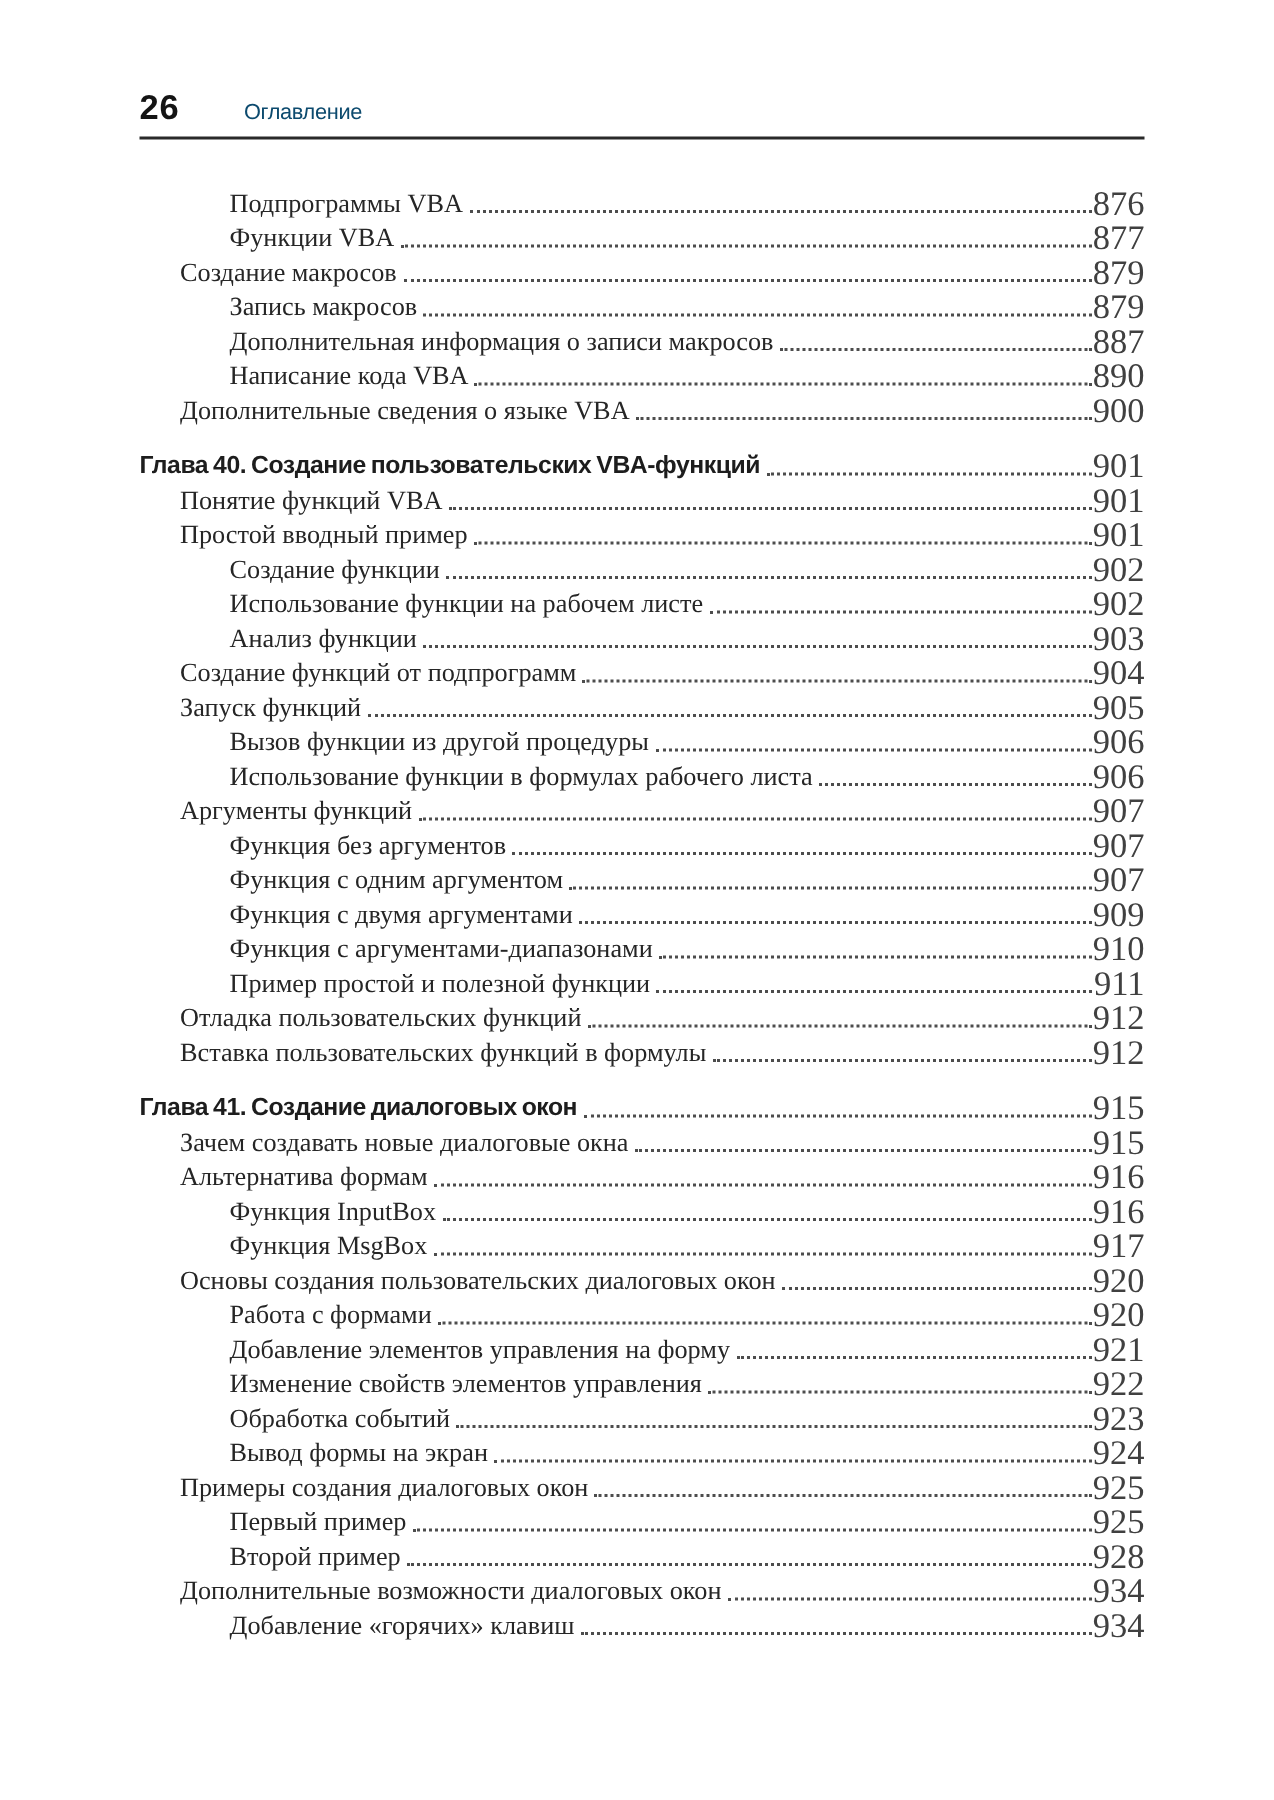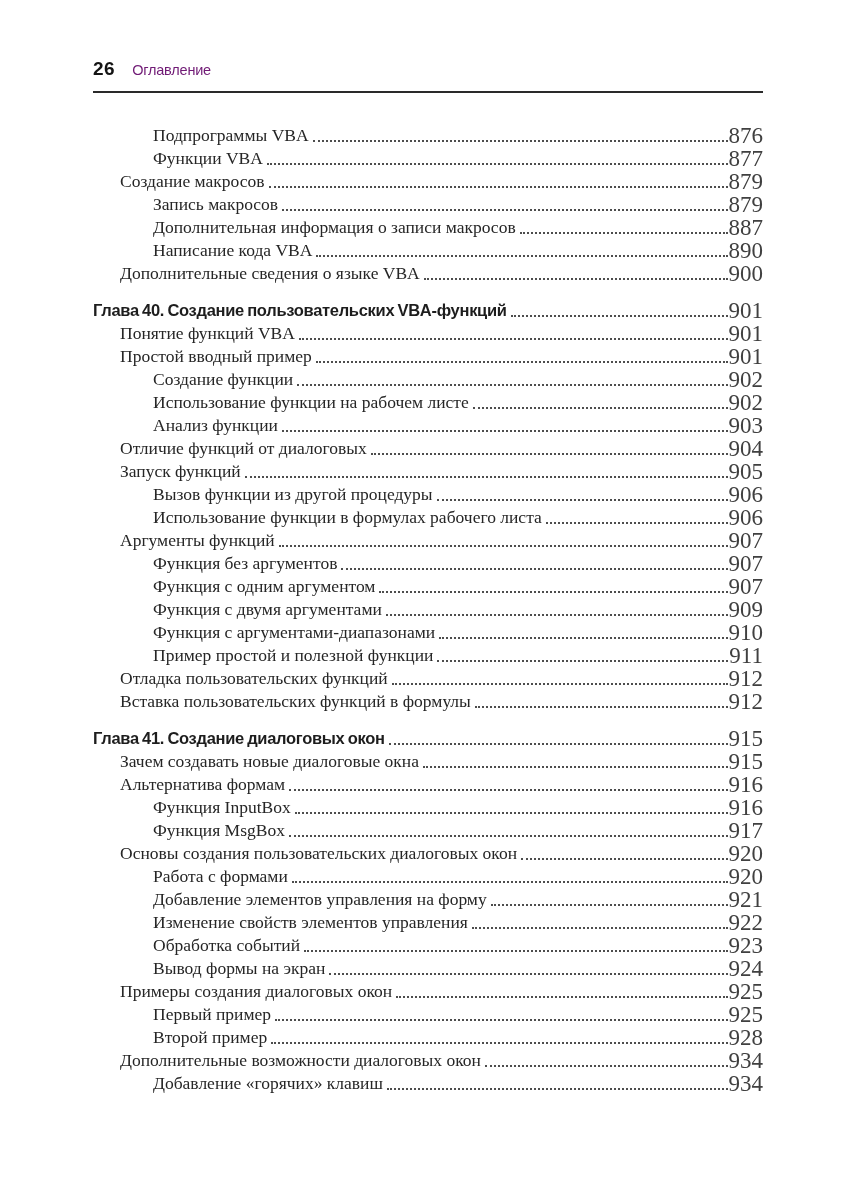--- a/index.html
+++ b/index.html
@@ -20,28 +20,28 @@
   }
   
   .page-header {
     display: flex;
     align-items: baseline;
     font-family: "Liberation Sans", sans-serif;
     height: 24px;
   }
   .page-num {
     font-weight: 700;
-    font-size: 19px;
+    font-size: 23px;
     letter-spacing: 0.5px;
     color: #141414;
   }
   .running-title {
     font-size: 14.5px;
-    color: #701a75;
-    margin-left: 17px;
+    color: #0c4a6e;
+    margin-left: 43px;
     letter-spacing: -0.2px;
   }
   .header-rule {
     height: 0;
     border-top: 2px solid #2a2a2a;
     margin-top: 9px;
   }
   
   .toc { margin-top: 31px; }
   .toc-section { margin-top: 14px; }
@@ -152,21 +152,21 @@
           <span class="title">Использование функции на рабочем листе</span>
           <span class="leader"></span>
           <span class="pagenum">902</span>
         </div>
         <div class="toc-row level-2">
           <span class="title">Анализ функции</span>
           <span class="leader"></span>
           <span class="pagenum">903</span>
         </div>
         <div class="toc-row level-1">
-          <span class="title">Отличие функций от диалоговых</span>
+          <span class="title">Создание функций от подпрограмм</span>
           <span class="leader"></span>
           <span class="pagenum">904</span>
         </div>
         <div class="toc-row level-1">
           <span class="title">Запуск функций</span>
           <span class="leader"></span>
           <span class="pagenum">905</span>
         </div>
         <div class="toc-row level-2">
           <span class="title">Вызов функции из другой процедуры</span>

